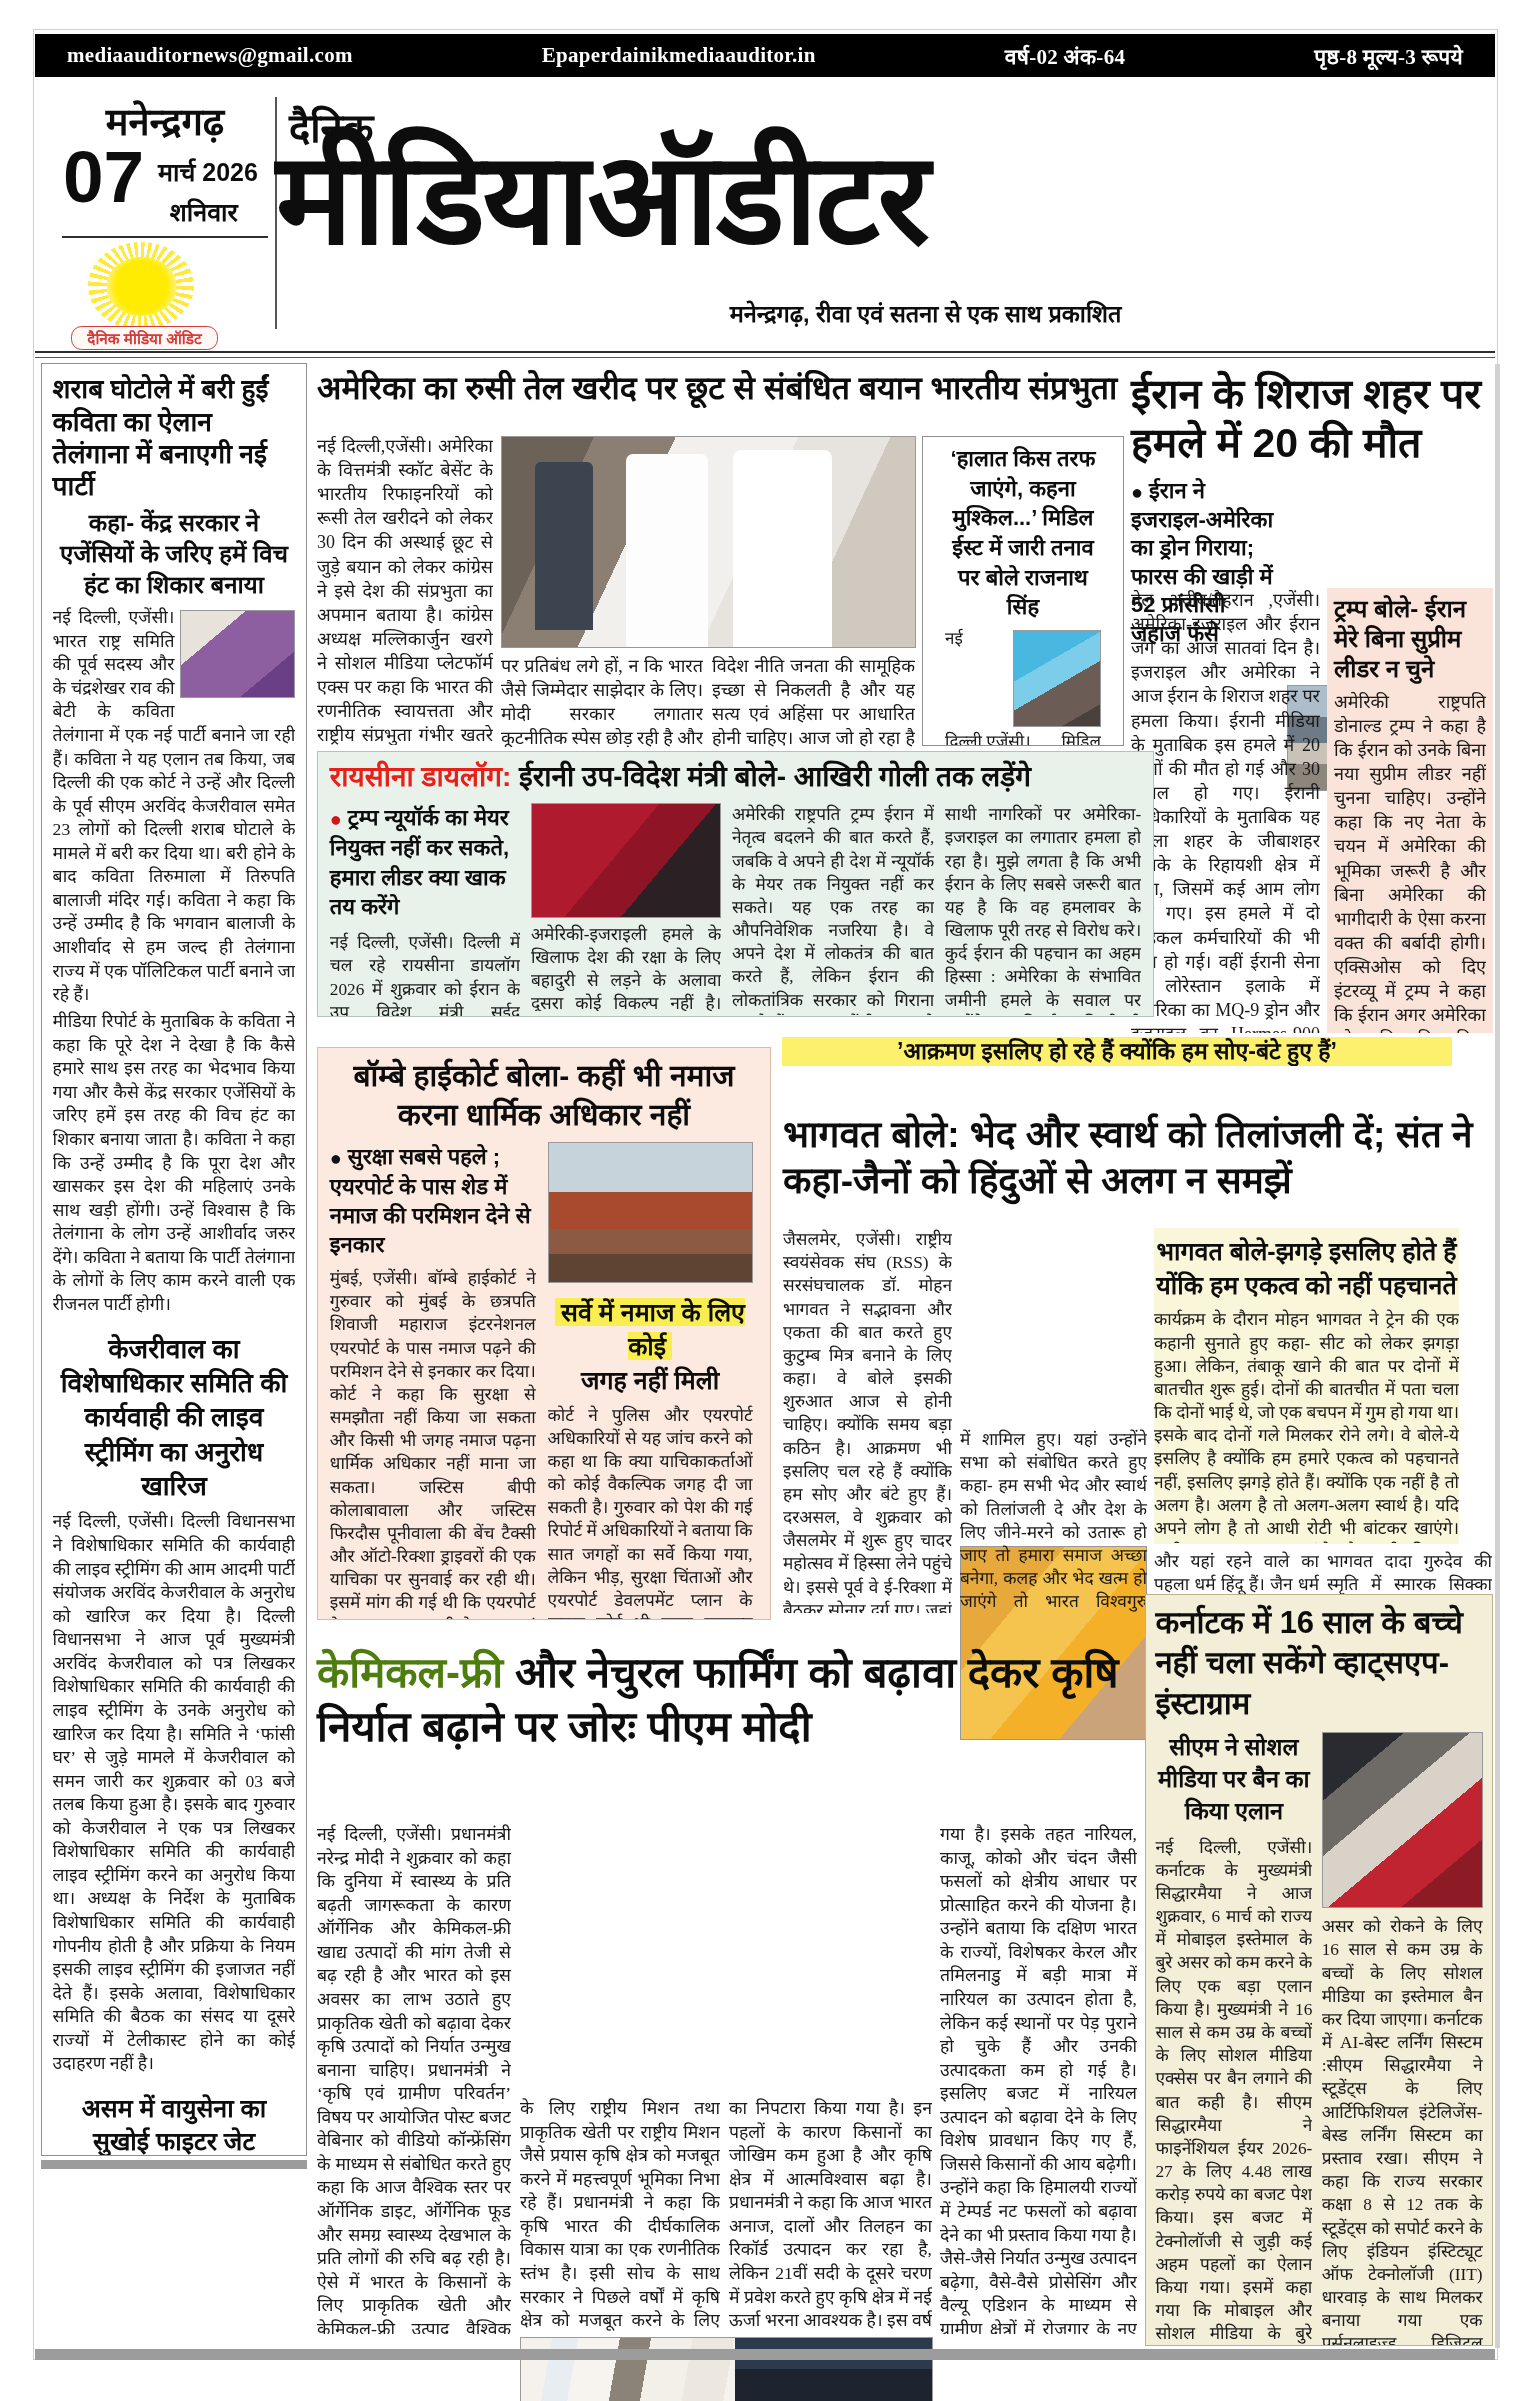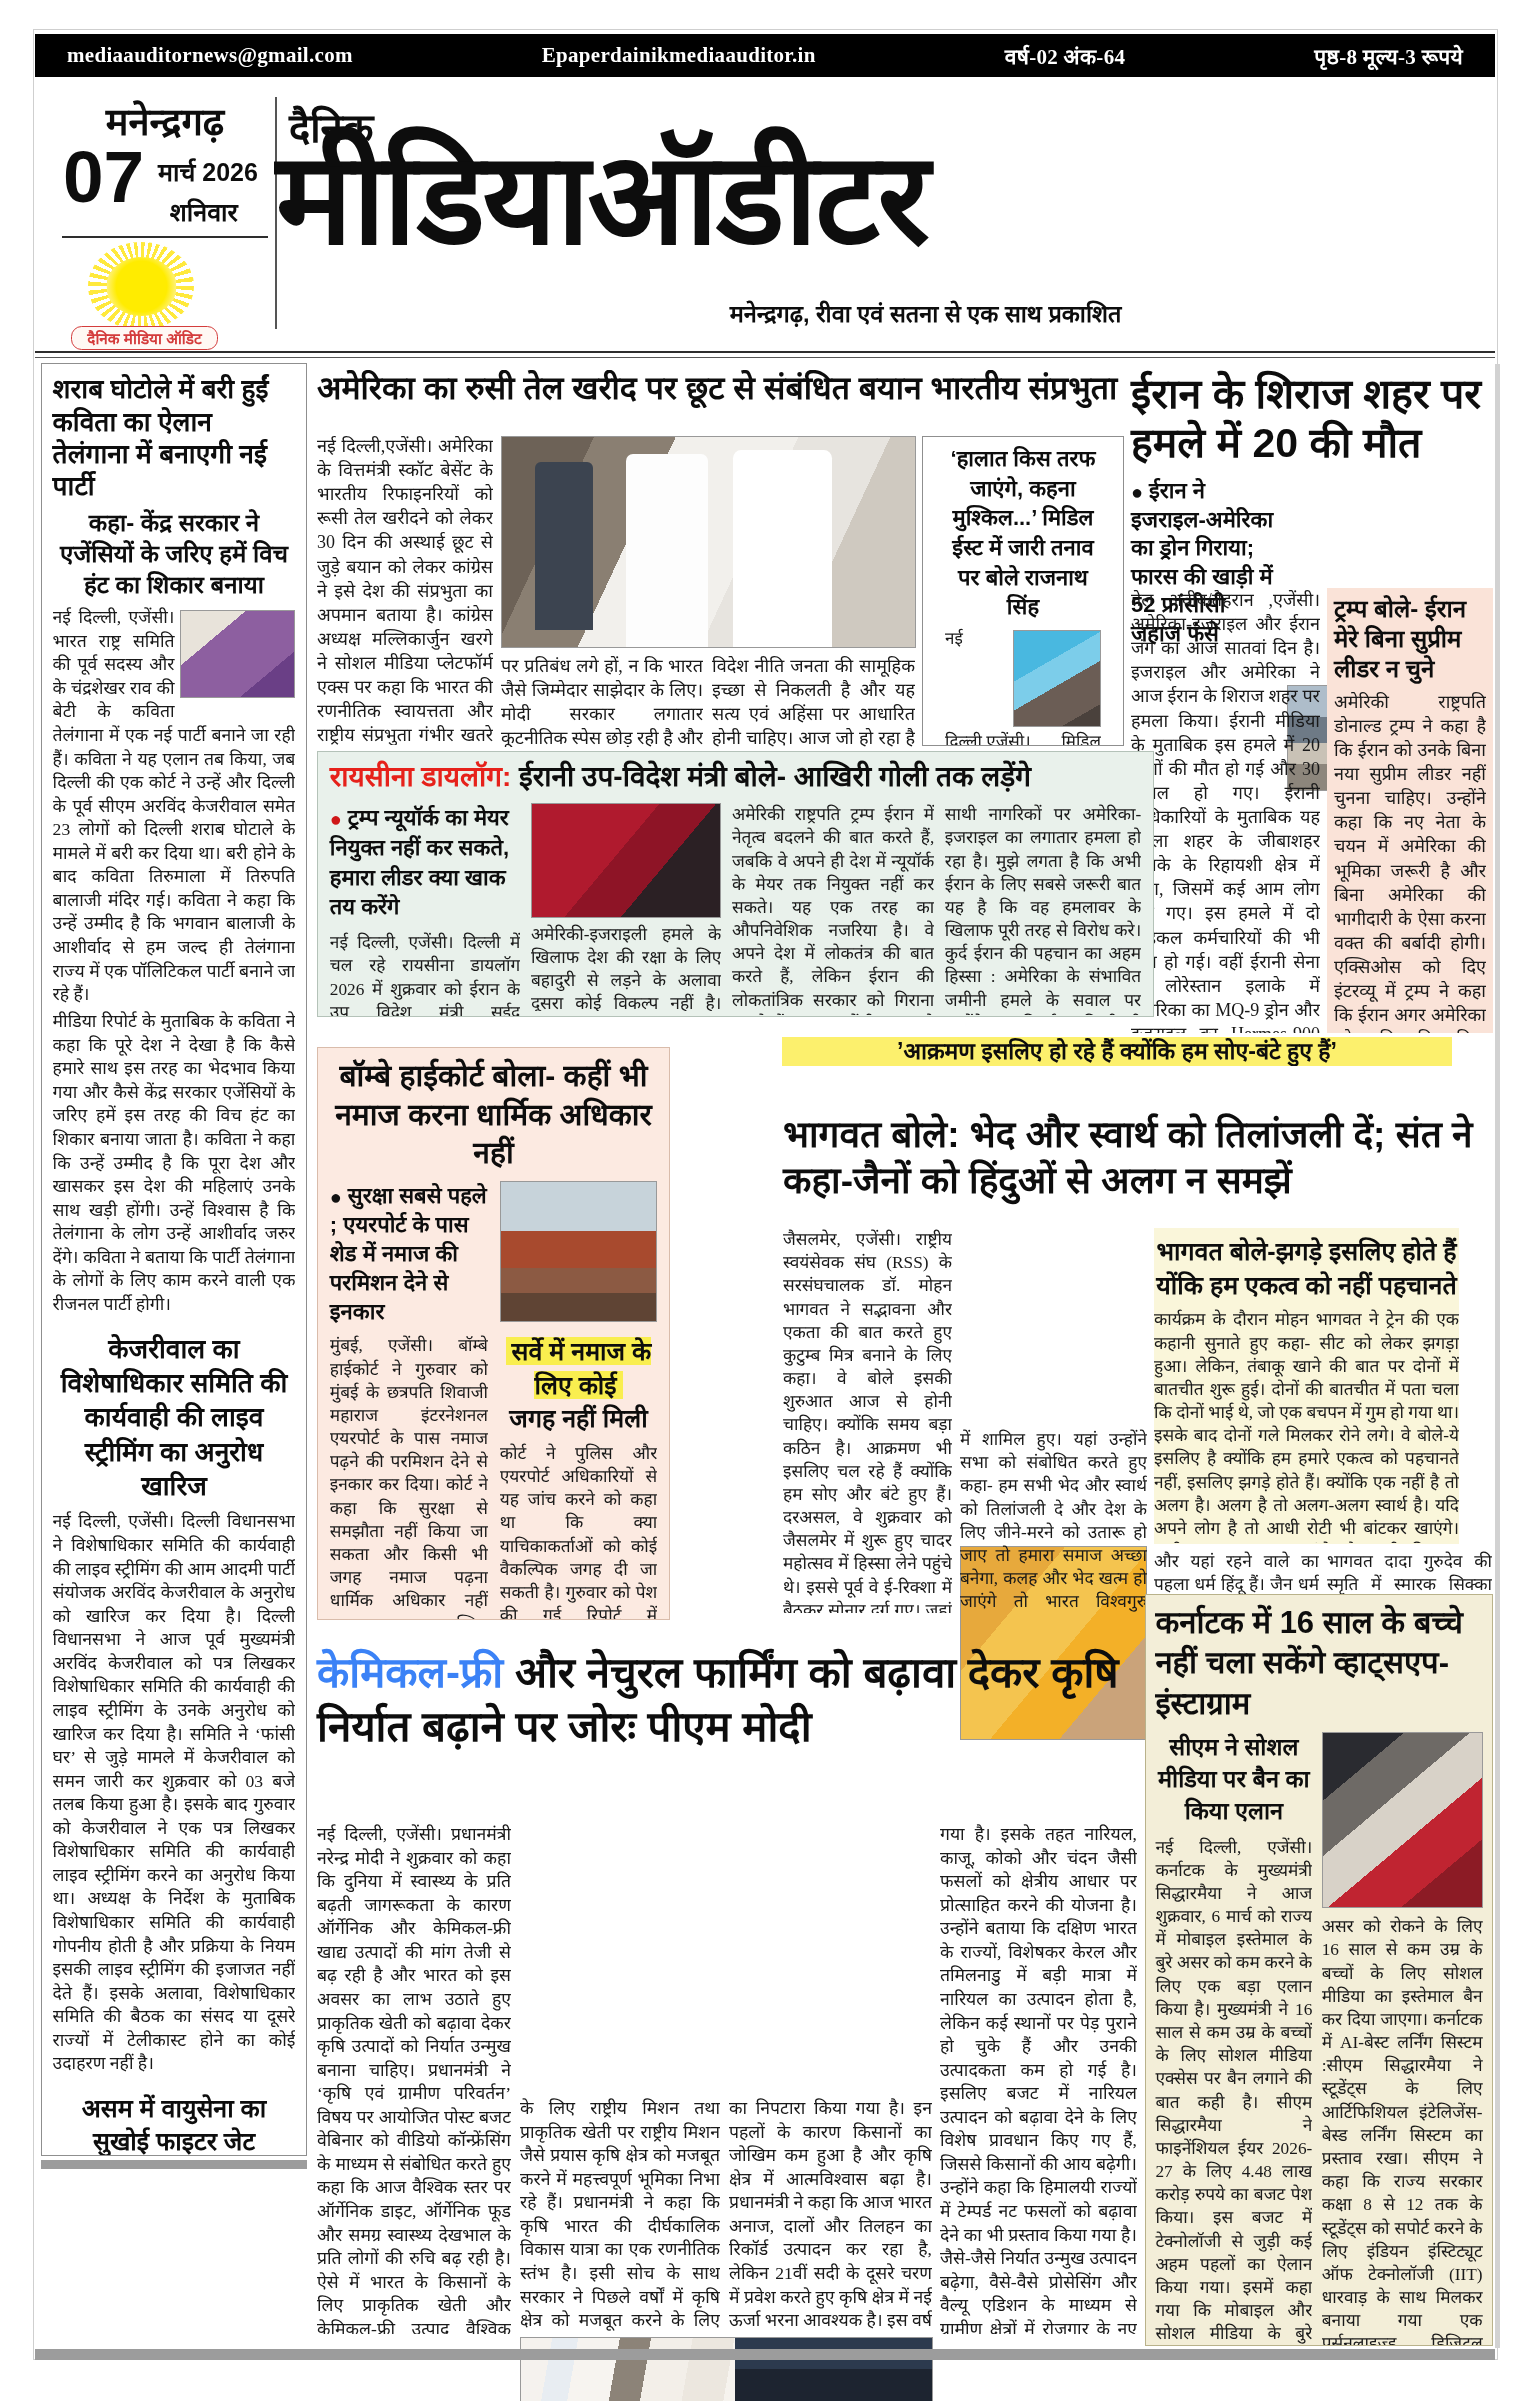--- a/index.html
+++ b/index.html
@@ -136,21 +136,21 @@
     <div style="width:194px;">
       <div class="photo" style="height:115px; border:0.6px solid #999;
                   background:linear-gradient(130deg,#b01a2e 0 45%,#8e1426 45% 65%,#2b2024 65%);"></div>
       <div class="body-txt" style="margin-top:4.7px; font-size:17.3px; height:88px;">अमेरिकी-इजराइली हमले के खिलाफ देश की रक्षा के लिए बहादुरी से लड़ने के अलावा दूसरा कोई विकल्प नहीं है। हमने कसम खाई है कि देश आखिरी गोली और आखिरी सैनिक तक विरोध करेगा। उन्होंने कहा-</div>
     </div>
     <div class="body-txt col" style="width:206px; height:212px; font-size:17.3px;">अमेरिकी राष्ट्रपति ट्रम्प ईरान में नेतृत्व बदलने की बात करते हैं, जबकि वे अपने ही देश में न्यूयॉर्क के मेयर तक नियुक्त नहीं कर सकते। यह एक तरह का औपनिवेशिक नजरिया है। वे अपने देश में लोकतंत्र की बात करते हैं, लेकिन ईरान की लोकतांत्रिक सरकार को गिराना चाहते हैं। न्यूज एजेंसी ANI से चर्चा के दौरान खतीबजादेह ने कहा- ईरान इस समय पूरी तरह से युद्ध की स्थिति से गुजर रहा है। जब हम बात कर रहे हैं, मेरे</div>
     <div class="body-txt col" style="width:200px; height:212px; font-size:17.3px;">साथी नागरिकों पर अमेरिका-इजराइल का लगातार हमला हो रहा है। मुझे लगता है कि अभी ईरान के लिए सबसे जरूरी बात यह है कि वह हमलावर के खिलाफ पूरी तरह से विरोध करे। कुर्द ईरान की पहचान का अहम हिस्सा : अमेरिका के संभावित जमीनी हमले के सवाल पर उन्होंने कहा कि ईरान किसी भी औपनिवेशिक मिशन को रोकने के लिए तैयार है।</div>
   </div>
 </div>
 
-<div class="abs box" style="left:317px; top:1047px; width:353px; height:573px; background:#fceae1; border:1.2px solid #d9bcab; padding:9.4px 11.8px;">
+<div class="abs box" style="left:317px; top:1047px; width:454px; height:573px; background:#fceae1; border:1.2px solid #d9bcab; padding:9.4px 11.8px;">
   <div class="hsans center" style="font-size:30px; line-height:1.28;">बॉम्बे हाईकोर्ट बोला- कहीं भी नमाज करना धार्मिक अधिकार नहीं</div>
   <div style="display:flex; gap:11.8px; margin-top:8.2px;">
     <div style="width:206px;">
       <div class="hsans" style="font-size:22px; line-height:1.32;">
         <span class="bullet-dot dot-black">●</span><span>सुरक्षा सबसे पहले ; एयरपोर्ट के पास शेड में नमाज की परमिशन देने से इनकार</span>
       </div>
       <div class="body-txt" style="margin-top:8.2px; font-size:17.3px; height:376px;">मुंबई, एजेंसी। बॉम्बे हाईकोर्ट ने गुरुवार को मुंबई के छत्रपति शिवाजी महाराज इंटरनेशनल एयरपोर्ट के पास नमाज पढ़ने की परमिशन देने से इनकार कर दिया। कोर्ट ने कहा कि सुरक्षा से समझौता नहीं किया जा सकता और किसी भी जगह नमाज पढ़ना धार्मिक अधिकार नहीं माना जा सकता। जस्टिस बीपी कोलाबावाला और जस्टिस फिरदौस पूनीवाला की बेंच टैक्सी और ऑटो-रिक्शा ड्राइवरों की एक याचिका पर सुनवाई कर रही थी। इसमें मांग की गई थी कि एयरपोर्ट के पास एक अस्थायी शेड था, जहां वे नमाज पढ़ते थे, जिसे पिछले साल अधिकारियों ने हटा दिया। याचिका में ड्राइवरों ने उसी जगह या आसपास किसी अन्य जगह पर नमाज पढ़ने की परमिशन मांगी थी। कोर्ट ने इस याचिका को खारिज कर दिया।</div>
     </div>
     <div style="width:205px;">
       <div class="photo" style="height:141px; border:0.6px solid #999;
@@ -171,21 +171,21 @@
             background:linear-gradient(130deg,#e7a93c 0 30%,#f4c44f 30% 55%,#f3b028 55% 75%,#caa37a 75%);"></div>
 <div class="abs body-txt col" style="left:960px; top:1428px; width:187px; height:185px; font-size:17.3px;">में शामिल हुए। यहां उन्होंने सभा को संबोधित करते हुए कहा- हम सभी भेद और स्वार्थ को तिलांजली दे और देश के लिए जीने-मरने को उतारू हो जाए तो हमारा समाज अच्छा बनेगा, कलह और भेद खत्म हो जाएंगे तो भारत विश्वगुरु बनकर एक सुखी-सुंदर दुनिया को जन्म देगा। वहीं इससे पूर्व जिनमणिप्रभसूरीश्वरजी महाराज ने सभा में कहा- जैनों को हिंदुओं से अलग समझने का प्रयास कभी मत करना। हम हिंदुस्तान में रहने वालैं</div>
 <div class="abs box" style="left:1154px; top:1228px; width:305px; height:316px; background:#faf6da; padding:7px 0;">
   <div class="hsans center" style="font-size:25px; line-height:1.35;">भागवत बोले-झगड़े इसलिए होते हैं योंकि हम एकत्व को नहीं पहचानते</div>
   <div class="body-txt" style="margin-top:5.9px; font-size:17.3px; height:235px;">कार्यक्रम के दौरान मोहन भागवत ने ट्रेन की एक कहानी सुनाते हुए कहा- सीट को लेकर झगड़ा हुआ। लेकिन, तंबाकू खाने की बात पर दोनों में बातचीत शुरू हुई। दोनों की बातचीत में पता चला कि दोनों भाई थे, जो एक बचपन में गुम हो गया था। इसके बाद दोनों गले मिलकर रोने लगे। वे बोले-ये इसलिए है क्योंकि हम हमारे एकत्व को पहचानते नहीं, इसलिए झगड़े होते हैं। क्योंकि एक नहीं है तो अलग है। अलग है तो अलग-अलग स्वार्थ है। यदि अपने लोग है तो आधी रोटी भी बांटकर खाएंगे। सभी एक-एक टुकड़ा खाएंगे और सभी की भूख ठीक हो जाएगी। यदि अपने लोग नहीं है तो किसी को देगा नहीं। अपना खाकर समाधान नहीं होगा और दूसरे के पास मिठाई है तो वह अपने पास कैसे आ जाए ये भी सोचेगा। एकता का अनुभव करने के लिए जो जीवन है उसे पूर्ण व्यवस्थित करना और फल की इच्छा से मुक्त होकर करना। ये कुछ भी मेरा नहीं, कुछ भी सत्य नहीं है। एक प्रवृति और दूसरा निवृति मार्ग है।</div>
 </div>
 <div class="abs body-txt col" style="left:1154px; top:1550px; width:165px; height:63px; font-size:17.3px;">और यहां रहने वाले का पहला धर्म हिंदू हैं। जैन धर्म परमात्मा महावीर की शिक्षाओं को आगे बढ़ाने का उपदेश है। कार्यक्रम के दौरान मोहन</div>
 <div class="abs body-txt col" style="left:1327px; top:1550px; width:165px; height:63px; font-size:17.3px;">भागवत दादा गुरुदेव की स्मृति में स्मारक सिक्का और डाक टिकट का लोकार्पण तथा ‘दादा गुरुदेव’ पुस्तक का विमोचन किया।</div>
 
 <div class="abs hsans" style="left:317px; top:1646px; width:820px; font-size:42px; line-height:1.28;">
-  <span style="color:#3b82f6;">केमिकल-फ्री</span><span> और नेचुरल फार्मिंग को बढ़ावा देकर कृषि निर्यात बढ़ाने पर जोरः पीएम मोदी</span>
+  <span style="color:#4d7c0f;">केमिकल-फ्री</span><span> और नेचुरल फार्मिंग को बढ़ावा देकर कृषि निर्यात बढ़ाने पर जोरः पीएम मोदी</span>
 </div>
 <div class="abs body-txt col" style="left:317px; top:1823px; width:194px; height:511px; font-size:17.6px;">नई दिल्ली, एजेंसी। प्रधानमंत्री नरेन्द्र मोदी ने शुक्रवार को कहा कि दुनिया में स्वास्थ्य के प्रति बढ़ती जागरूकता के कारण ऑर्गेनिक और केमिकल-फ्री खाद्य उत्पादों की मांग तेजी से बढ़ रही है और भारत को इस अवसर का लाभ उठाते हुए प्राकृतिक खेती को बढ़ावा देकर कृषि उत्पादों को निर्यात उन्मुख बनाना चाहिए। प्रधानमंत्री ने ‘कृषि एवं ग्रामीण परिवर्तन’ विषय पर आयोजित पोस्ट बजट वेबिनार को वीडियो कॉन्फ्रेंसिंग के माध्यम से संबोधित करते हुए कहा कि आज वैश्विक स्तर पर ऑर्गेनिक डाइट, ऑर्गेनिक फूड और समग्र स्वास्थ्य देखभाल के प्रति लोगों की रुचि बढ़ रही है। ऐसे में भारत के किसानों के लिए प्राकृतिक खेती और केमिकल-फ्री उत्पाद वैश्विक बाजारों तक पहुंचने का एक ‘हाईवे’ बन सकते हैं। उन्होंने कहा कि सरकार इसके लिए प्रमाणन, प्रयोगशालाओं और आवश्यक ढांचे के विकास पर विचार कर रही है, लेकिन इस दिशा में सभी संबंधित पक्षों को मिलकर प्रयास करना होगा। उन्होंने कहा कि केवल एक फसल पर निर्भर रहने से किसानों के लिए जोखिम बढ़ जाता है और आय के विकल्प सीमित हो जाते हैं। इसी कारण सरकार फसल विविधीकरण पर विशेष जोर दे रही है। खाने के तेल और दालों</div>
 <div class="abs photo" style="left:520px; top:1825px; width:413px; height:264px; border:0.6px solid #999; display:flex;">
   <div style="width:52%; height:100%; background:
          linear-gradient(100deg,#f5f2ee 0 12%, #e8edf2 12% 22%, #f7f4f0 22% 38%, #8c8378 38% 50%, #f3efe9 50% 66%, #ece7df 66% 82%, #f6f3ee 82%);">
     
     
     
   </div>
   <div style="width:48%; height:100%; background:

